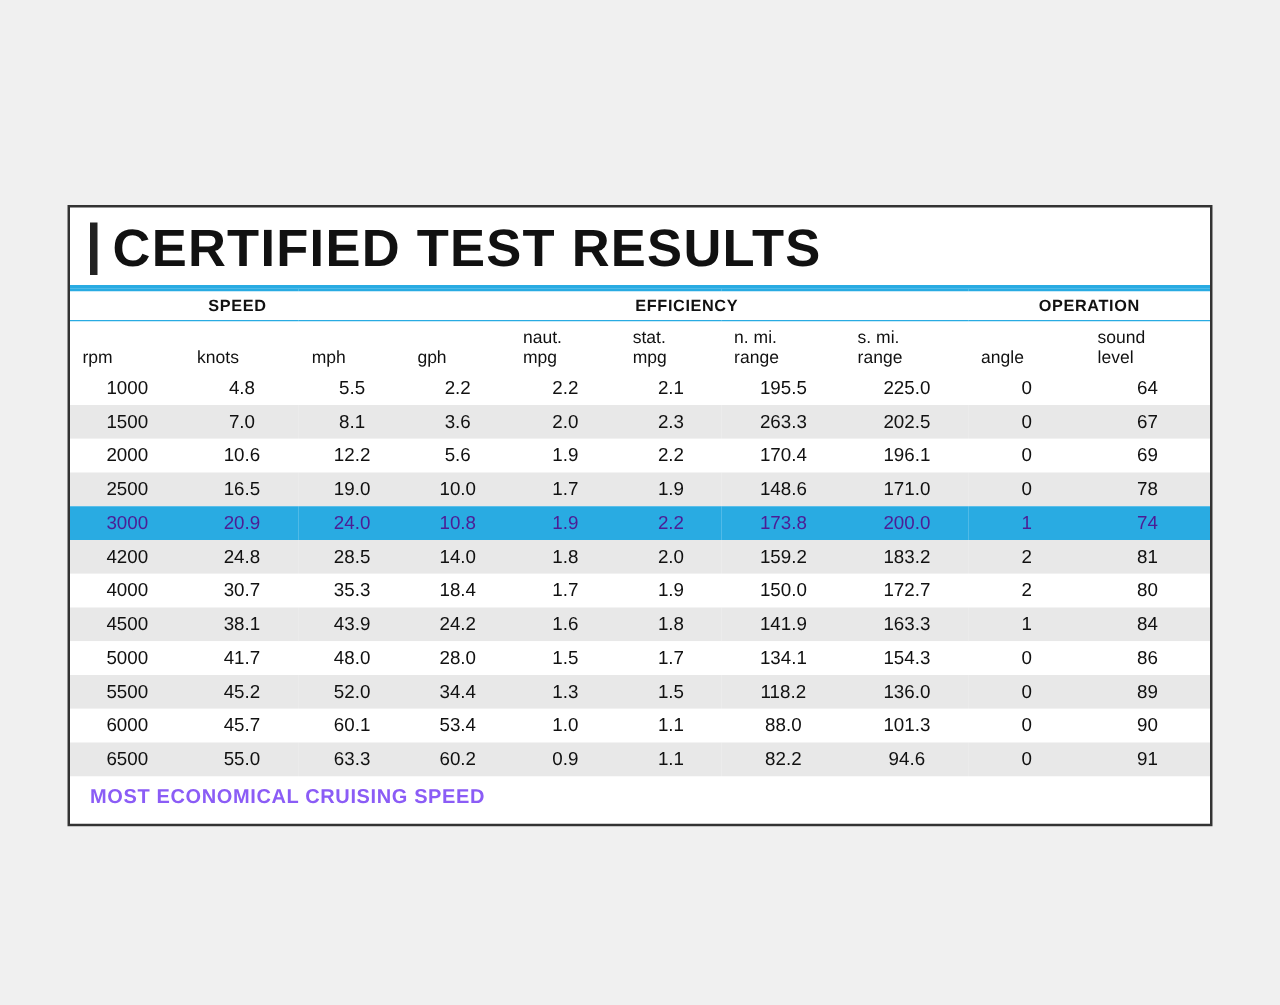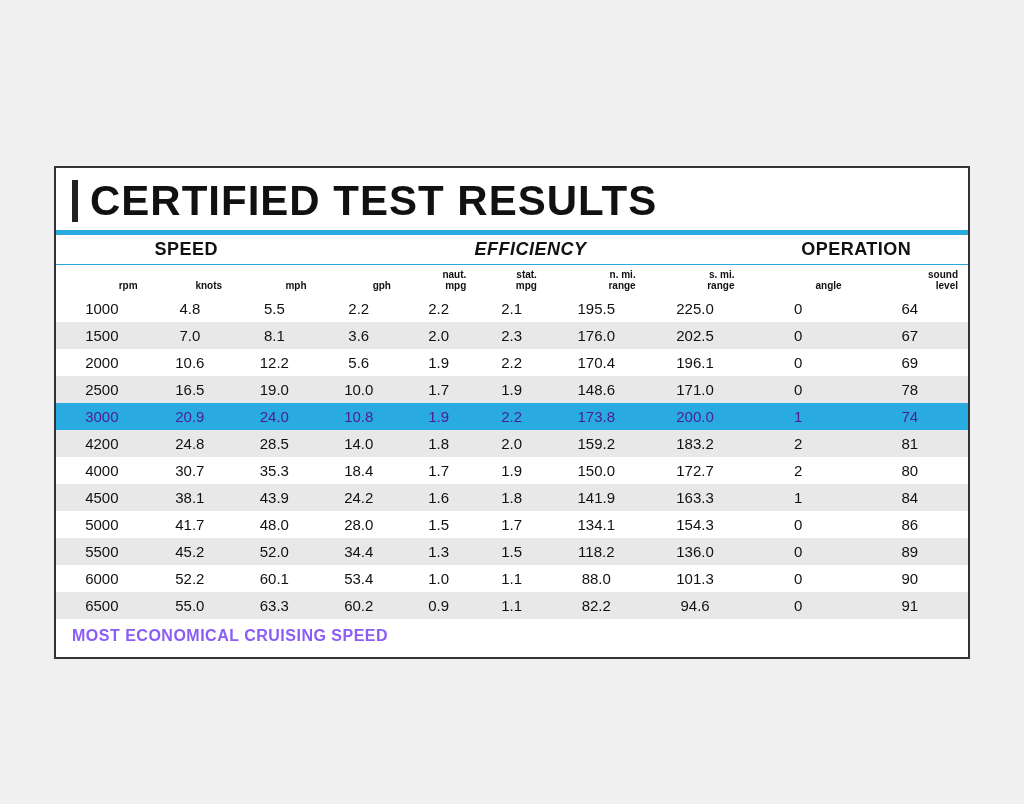--- a/index.html
+++ b/index.html
@@ -44,39 +44,38 @@
       width: 100%;
       border-collapse: collapse;
       font-size: 15px;
     }
     .section-header-row th {
       border-top: 2.5px solid #29abe2;
       border-bottom: 1.5px solid #29abe2;
       padding: 4px 10px;
       text-align: center;
       font-weight: 700;
-      font-size: 18px;
+      font-size: 13px;
       color: #111;
       letter-spacing: 0.5px;
     }
     .section-header-row th.speed-header {
       text-align: center;
     }
     .section-header-row th.efficiency-header {
       text-align: center;
-      font-style: italic;
     }
     .section-header-row th.operation-header {
       text-align: center;
     }
     .col-header-row th {
       padding: 4px 10px;
-      text-align: right;
-      font-weight: 700;
-      font-size: 10px;
+      text-align: left;
+      font-weight: 400;
+      font-size: 14px;
       color: #111;
       vertical-align: bottom;
     }
     tbody tr td {
       padding: 5px 10px;
       text-align: center;
       font-size: 15px;
       color: #111;
     }
     tbody tr:nth-child(even) {
@@ -149,21 +148,21 @@
           <td>0</td>
           <td>64</td>
         </tr>
         <tr>
           <td>1500</td>
           <td>7.0</td>
           <td>8.1</td>
           <td>3.6</td>
           <td>2.0</td>
           <td>2.3</td>
-          <td>176.0</td>
+          <td>263.3</td>
           <td>202.5</td>
           <td>0</td>
           <td>67</td>
         </tr>
         <tr>
           <td>2000</td>
           <td>10.6</td>
           <td>12.2</td>
           <td>5.6</td>
           <td>1.9</td>
@@ -252,21 +251,21 @@
           <td>34.4</td>
           <td>1.3</td>
           <td>1.5</td>
           <td>118.2</td>
           <td>136.0</td>
           <td>0</td>
           <td>89</td>
         </tr>
         <tr>
           <td>6000</td>
-          <td>52.2</td>
+          <td>45.7</td>
           <td>60.1</td>
           <td>53.4</td>
           <td>1.0</td>
           <td>1.1</td>
           <td>88.0</td>
           <td>101.3</td>
           <td>0</td>
           <td>90</td>
         </tr>
         <tr>

